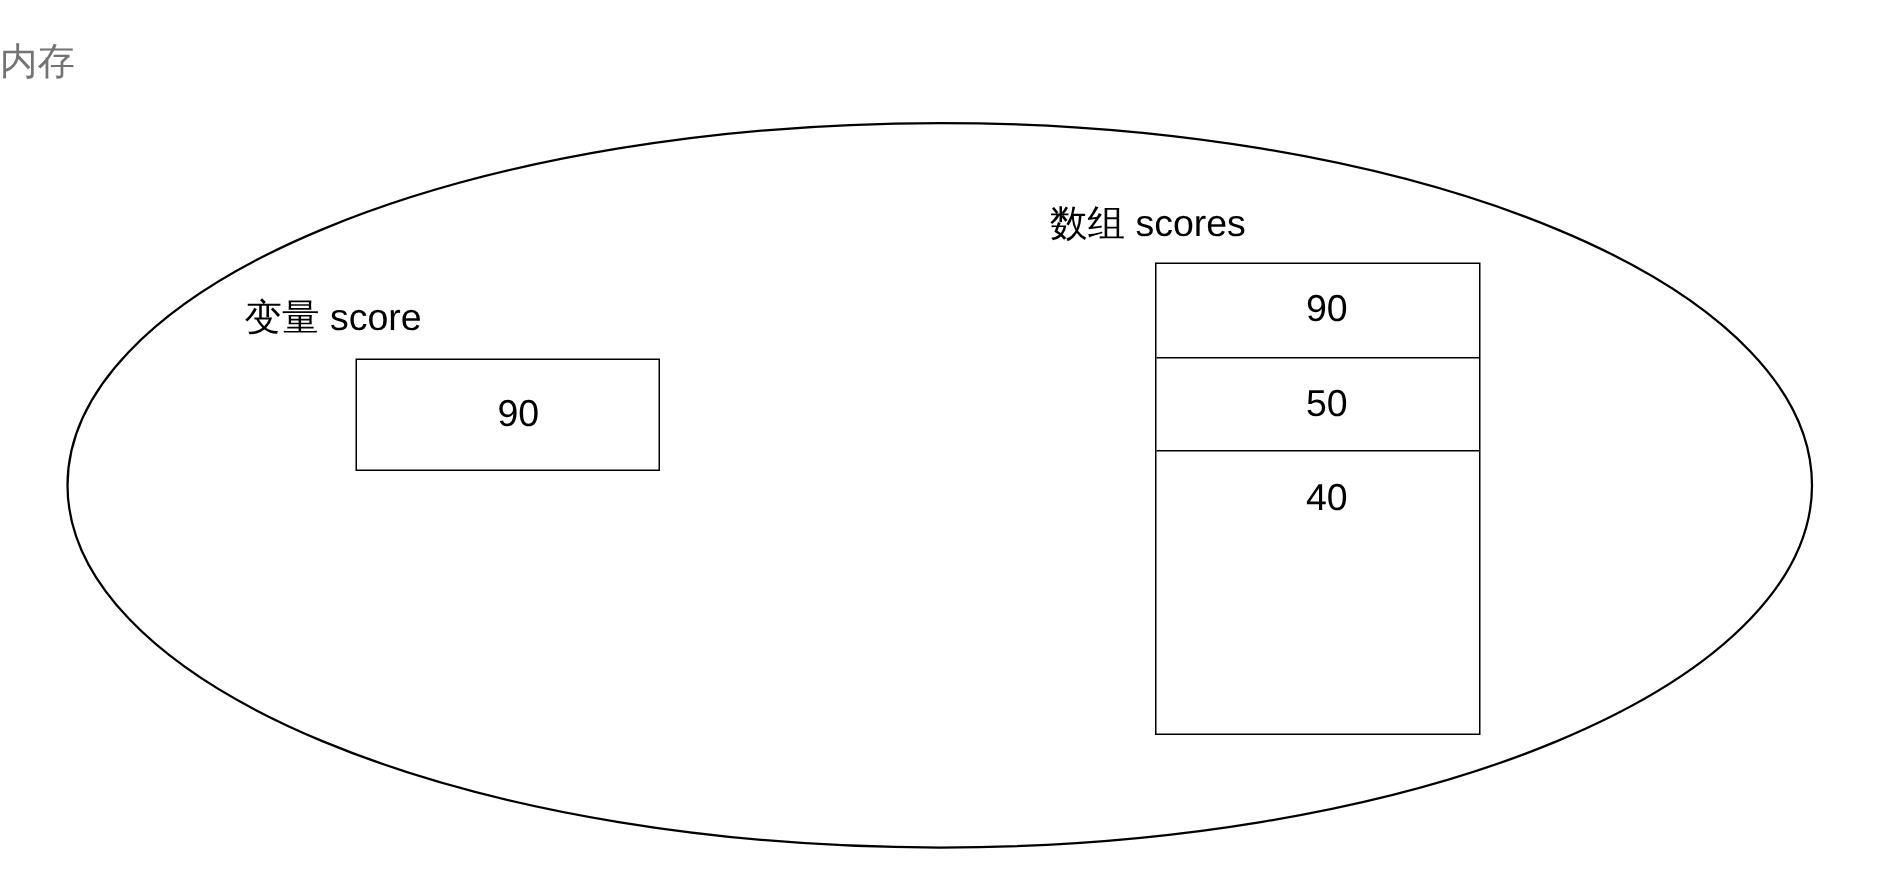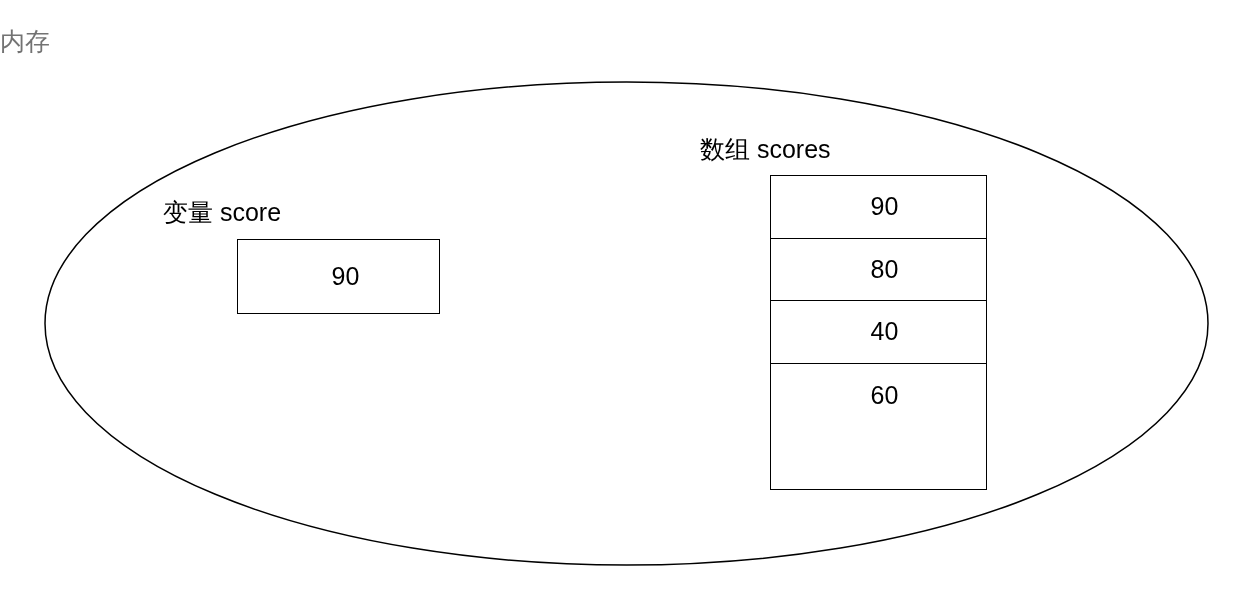--- a/index.html
+++ b/index.html
@@ -122,23 +122,20 @@
     <div class="cell-value">90</div>
   </div>
 
   <div class="label label-array">数组 scores</div>
 
   <div class="array-table">
     <div class="array-row">
       <span class="cell-value">90</span>
     </div>
     <div class="array-row">
-      <span class="cell-value">80</span>
+      <span class="cell-value">50</span>
     </div>
     <div class="array-row">
       <span class="cell-value">40</span>
-    </div>
-    <div class="array-row">
-      <span class="cell-value">60</span>
     </div>
   </div>
 
 </div>
 
 </body></html>

